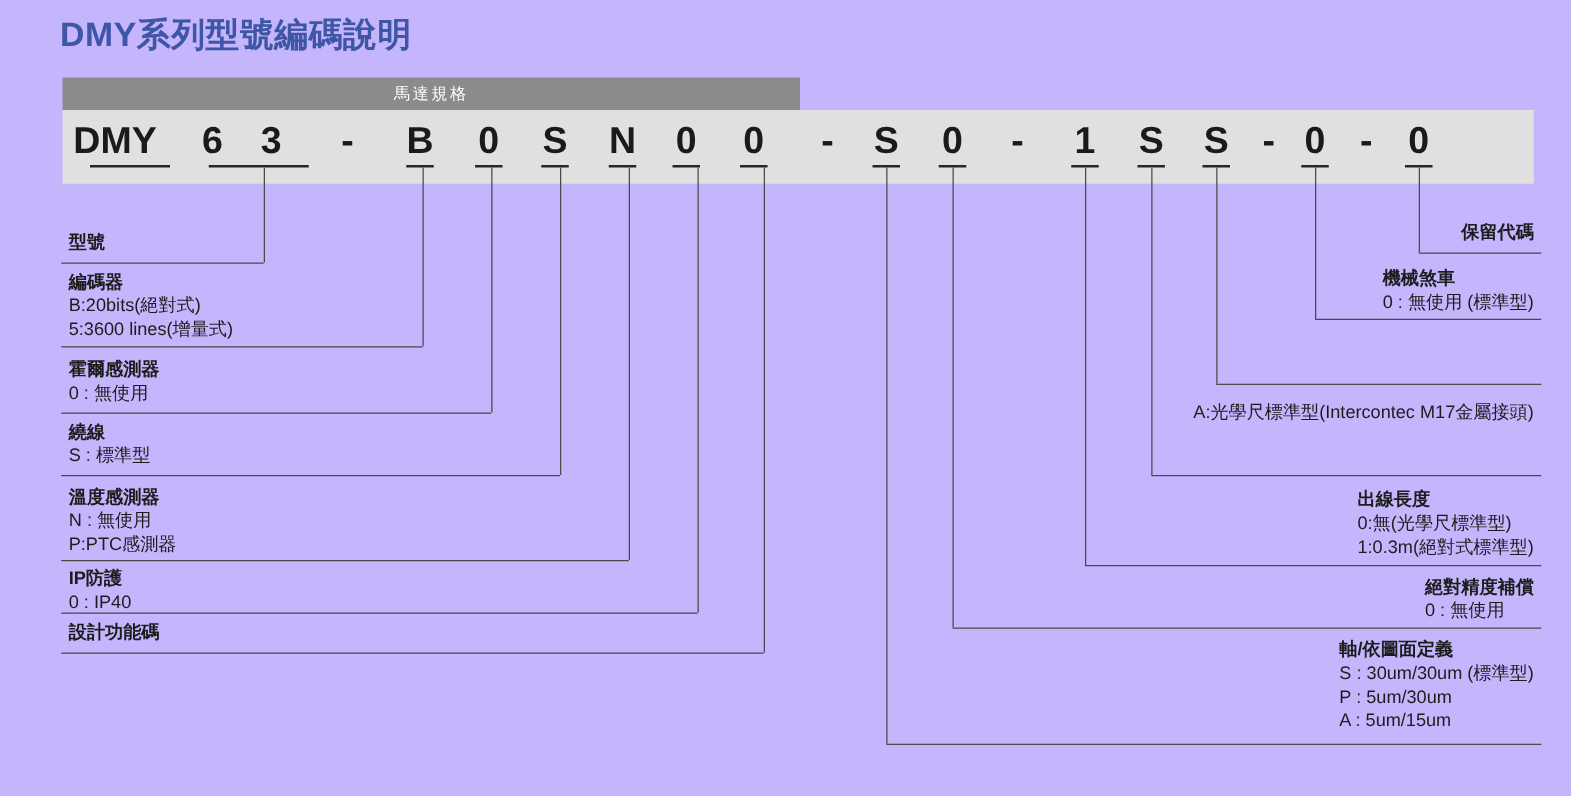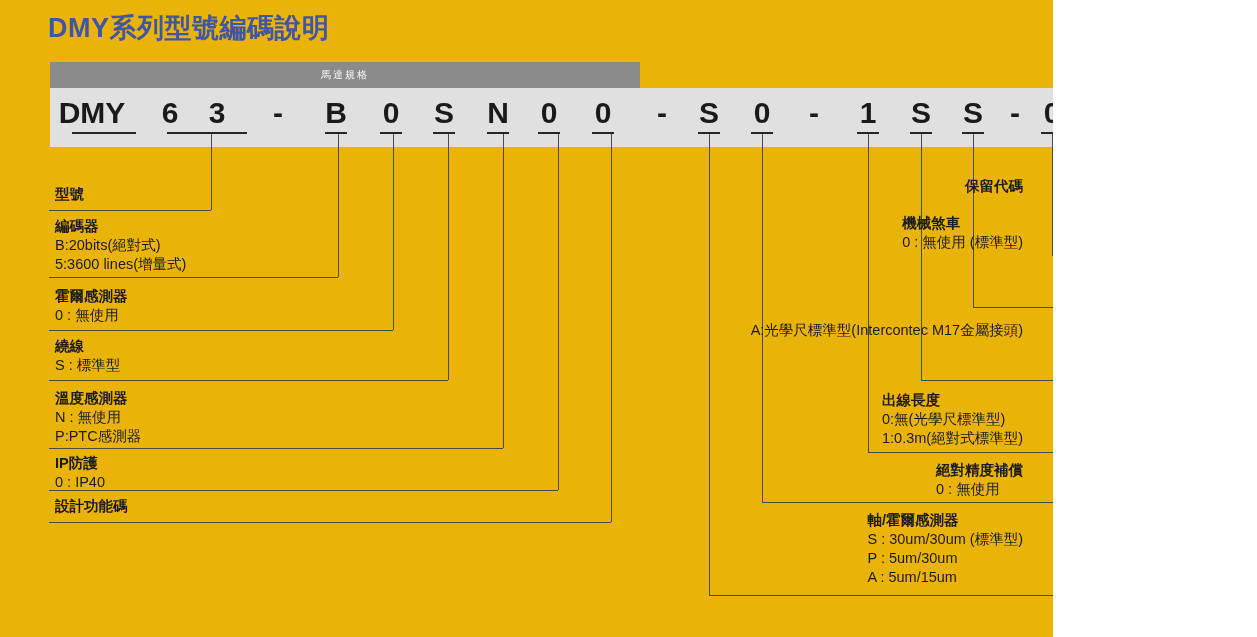--- a/index.html
+++ b/index.html
@@ -1,28 +1,28 @@
 <!DOCTYPE html>
 <html><head>
 <meta charset="utf-8">
 <style>
   html,body{margin:0;padding:0;background:#ffffff;}
   #stage{
-    position:relative;width:1026px;height:637px;background:#eab308;overflow:hidden;
-    font-family:"Liberation Sans","DejaVu Sans",sans-serif;color:#1c1c1c;padding-left:27px;
+    position:relative;width:1257px;height:637px;background:#c4b5fd;overflow:hidden;
+    font-family:"Liberation Sans","DejaVu Sans",sans-serif;color:#1c1c1c;
   }
   
   .page-title{
     position:absolute;left:48px;top:10px;font-size:27px;font-weight:bold;color:#3e56a5;
     letter-spacing:0.5px;white-space:nowrap;
   }
   
   .spec-bar{
     position:absolute;top:62px;height:26px;background:#8b8b8b;color:#ffffff;
-    font-size:10px;display:flex;align-items:center;justify-content:center;
+    font-size:13px;display:flex;align-items:center;justify-content:center;
     letter-spacing:2px;
   }
   .code-band{position:absolute;left:50px;top:88px;width:1177px;height:59px;background:#e0e0e0;}
   
   .code-char{
     position:absolute;top:96px;height:34px;line-height:34px;transform:translateX(-50%);
     font-size:30px;font-weight:bold;color:#1a1a1a;white-space:nowrap;
   }
   .code-underline{position:absolute;top:132px;height:2px;background:#262626;}
   
@@ -159,19 +159,19 @@
   <div class="sec sec-right" style="top:391px">
     <div class="sec-title">出線長度</div>
     <div class="sec-val">0:無(光學尺標準型)</div>
     <div class="sec-val">1:0.3m(絕對式標準型)</div>
   </div>
   <div class="sec sec-right" style="top:461px">
     <div class="sec-title">絕對精度補償</div>
     <div class="sec-val">0 : 無使用</div>
   </div>
   <div class="sec sec-right" style="top:511px">
-    <div class="sec-title">軸/霍爾感測器</div>
+    <div class="sec-title">軸/依圖面定義</div>
     <div class="sec-val">S : 30um/30um (標準型)</div>
     <div class="sec-val">P : 5um/30um</div>
     <div class="sec-val">A : 5um/15um</div>
   </div>
 
 </div>
 
 </body></html>

